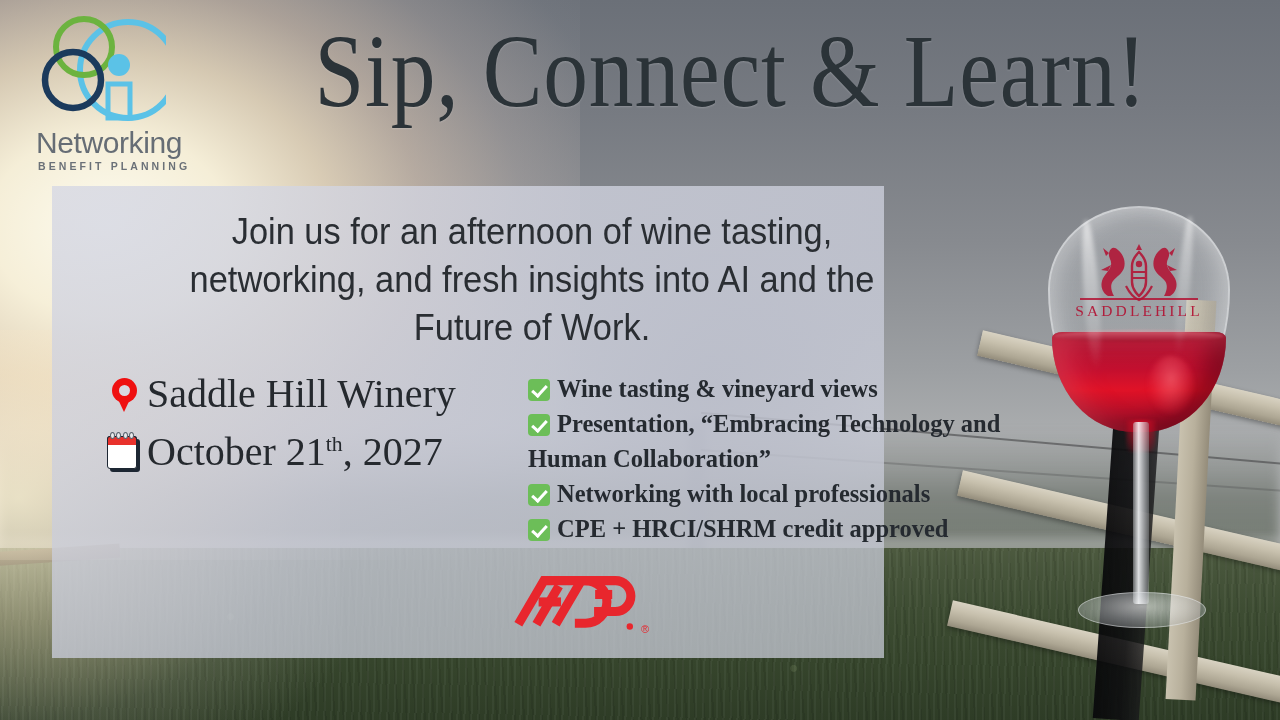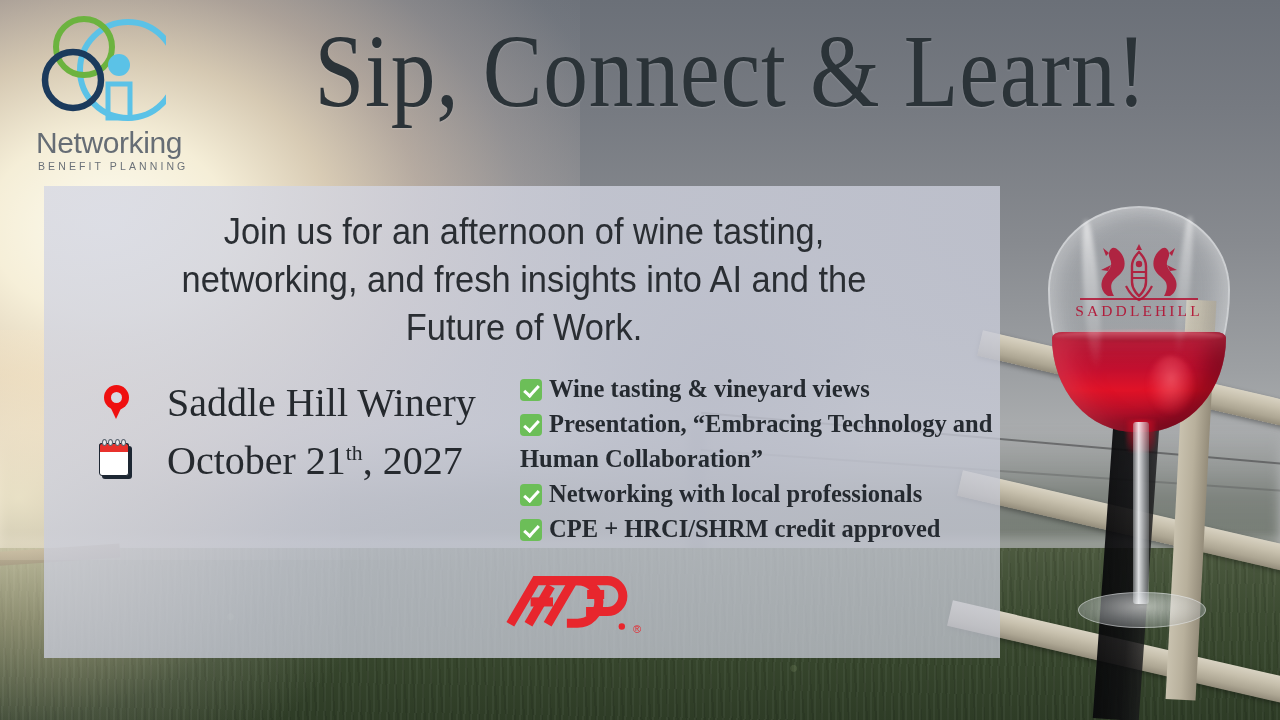--- a/index.html
+++ b/index.html
@@ -149,61 +149,61 @@
   .logo-block { position:absolute; left:18px; top:10px; width:190px; height:160px; }
   .logo-mark { position:absolute; left:8px; top:4px; width:140px; height:110px; }
   .logo-wordmark {
     position:absolute; left:18px; top:118px; width:170px;
     color:#666d75;
     font-family:"Liberation Sans", sans-serif;
     font-size:30px; font-weight:400; letter-spacing:-0.4px; line-height:1;
   }
   .logo-tagline {
     position:absolute; left:20px; top:150px;
-    color:#6b7178; font-size:10.5px; font-weight:400; letter-spacing:3.1px;
+    color:#6b7178; font-size:10.5px; font-weight:700; letter-spacing:3.1px;
   }
 
   
   .flyer-title {
     position:absolute; left:250px; top:16px; width:920px;
     text-align:center;
     font-family:"Liberation Serif", serif;
     font-size:104px;
     font-weight:400;
     color:#2b3338;
     letter-spacing:1px;
     line-height:1.06;
     transform: scaleX(0.86);
     transform-origin: center top;
     text-shadow: 0 1px 2px rgba(255,255,255,0.18);
     white-space:nowrap;
   }
 
   
   .panel {
-    position:absolute; left:44px; top:186px; width:956px; height:472px;
+    position:absolute; left:52px; top:186px; width:832px; height:472px;
     background: linear-gradient(160deg, rgba(214,216,228,0.80) 0%, rgba(200,203,216,0.80) 55%, rgba(196,199,210,0.76) 100%);
   }
 
   .intro {
     position:absolute; left:110px; top:22px; width:740px;
     text-align:center;
     font-family:"Liberation Sans", sans-serif;
     font-size:37px;
     font-weight:400;
     color:#2a2e33;
     line-height:1.30;
     transform: scaleX(0.93);
     transform-origin: center top;
   }
 
   
   .details { position:absolute; left:52px; top:188px; width:430px; }
   .detail-row {
-    display:flex; align-items:center; gap:31px;
+    display:flex; gap:3px;
     height:58px;
   }
   .detail-text {
     font-family:"Liberation Serif", serif;
     font-size:40px;
     color:#25292e;
     line-height:1;
     white-space:nowrap;
   }
   .detail-text sup { font-size:0.54em; vertical-align: super; }

